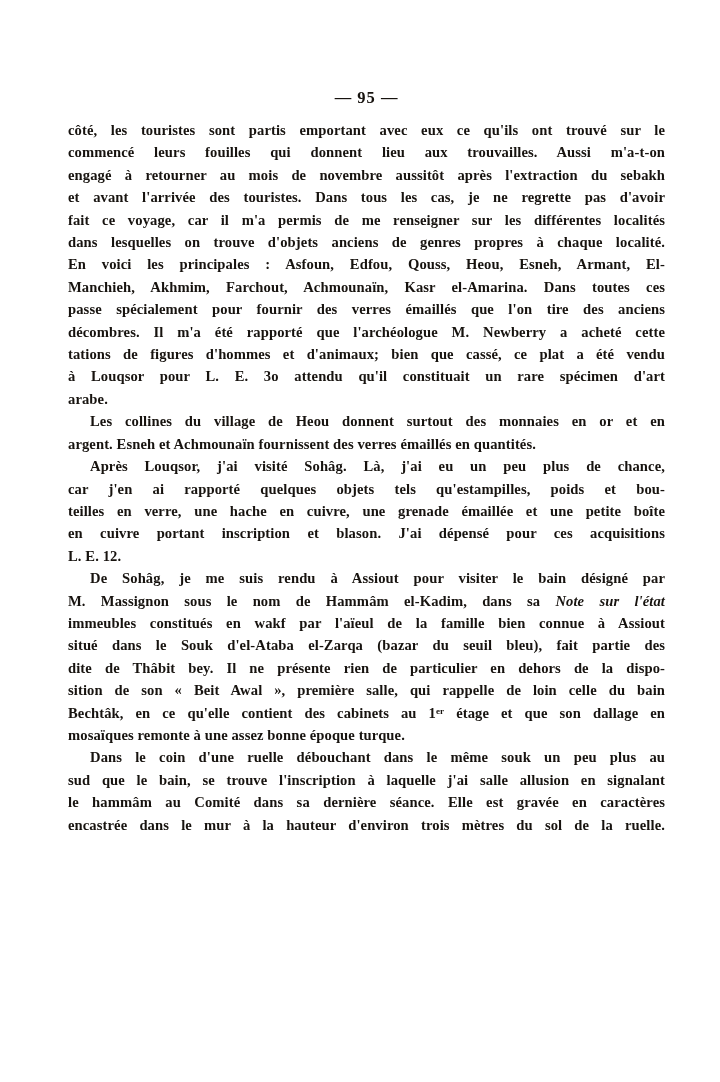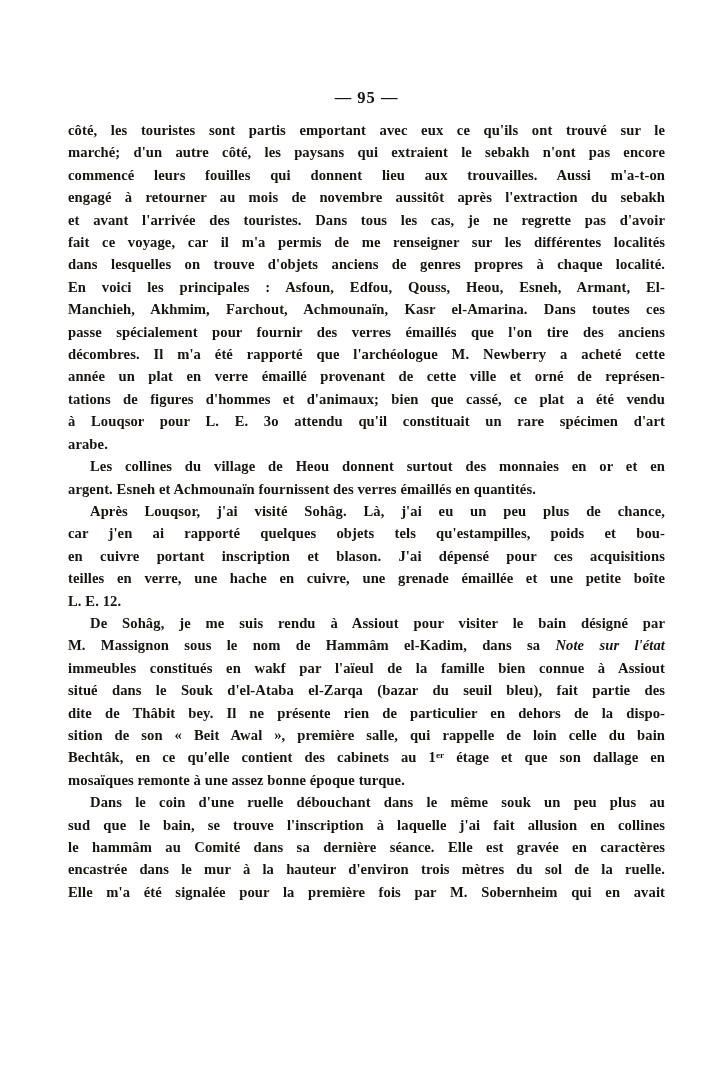--- a/index.html
+++ b/index.html
@@ -59,48 +59,45 @@
     vertical-align: 4px;
   }
 </style>
 </head>
 <body>
 
 <div id="page">
   <div id="page-number">— 95 —</div>
   <div id="text-block">
       <div class="line"><span>côté, les touristes sont partis emportant avec eux ce qu'ils ont trouvé sur le</span></div>
-      <div class="line"><span>marché; d'un autre côté, les paysans qui extraient le sebakh n'ont pas encore</span></div>
       <div class="line"><span>commencé leurs fouilles qui donnent lieu aux trouvailles. Aussi m'a-t-on</span></div>
       <div class="line"><span>engagé à retourner au mois de novembre aussitôt après l'extraction du sebakh</span></div>
       <div class="line"><span>et avant l'arrivée des touristes. Dans tous les cas, je ne regrette pas d'avoir</span></div>
       <div class="line"><span>fait ce voyage, car il m'a permis de me renseigner sur les différentes localités</span></div>
       <div class="line"><span>dans lesquelles on trouve d'objets anciens de genres propres à chaque localité.</span></div>
       <div class="line"><span>En voici les principales : Asfoun, Edfou, Qouss, Heou, Esneh, Armant, El-</span></div>
       <div class="line"><span>Manchieh, Akhmim, Farchout, Achmounaïn, Kasr el-Amarina. Dans toutes ces</span></div>
       <div class="line"><span>passe spécialement pour fournir des verres émaillés que l'on tire des anciens</span></div>
       <div class="line"><span>décombres. Il m'a été rapporté que l'archéologue M. Newberry a acheté cette</span></div>
-      <div class="line"><span>année un plat en verre émaillé provenant de cette ville et orné de représen-</span></div>
       <div class="line"><span>tations de figures d'hommes et d'animaux; bien que cassé, ce plat a été vendu</span></div>
       <div class="line"><span>à Louqsor pour L. E. 3o attendu qu'il constituait un rare spécimen d'art</span></div>
       <div class="line par-end"><span>arabe.</span></div>
       <div class="line indent"><span>Les collines du village de Heou donnent surtout des monnaies en or et en</span></div>
       <div class="line par-end"><span>argent. Esneh et Achmounaïn fournissent des verres émaillés en quantités.</span></div>
       <div class="line indent"><span>Après Louqsor, j'ai visité Sohâg. Là, j'ai eu un peu plus de chance,</span></div>
       <div class="line"><span>car j'en ai rapporté quelques objets tels qu'estampilles, poids et bou-</span></div>
+      <div class="line"><span>teilles en verre, une hache en cuivre, une grenade émaillée et une petite boîte</span></div>
       <div class="line"><span>en cuivre portant inscription et blason. J'ai dépensé pour ces acquisitions</span></div>
-      <div class="line"><span>teilles en verre, une hache en cuivre, une grenade émaillée et une petite boîte</span></div>
       <div class="line par-end"><span>L. E. 12.</span></div>
       <div class="line indent"><span>De Sohâg, je me suis rendu à Assiout pour visiter le bain désigné par</span></div>
       <div class="line"><span>M. Massignon sous le nom de Hammâm el-Kadim, dans sa </span><span class="it">Note sur l'état</span></div>
       <div class="line"><span>immeubles constitués en wakf par l'aïeul de la famille bien connue à Assiout</span></div>
       <div class="line"><span>situé dans le Souk d'el-Ataba el-Zarqa (bazar du seuil bleu), fait partie des</span></div>
       <div class="line"><span>dite de Thâbit bey. Il ne présente rien de particulier en dehors de la dispo-</span></div>
       <div class="line"><span>sition de son « Beit Awal », première salle, qui rappelle de loin celle du bain</span></div>
       <div class="line"><span>Bechtâk, en ce qu'elle contient des cabinets au 1</span><sup>er</sup><span> étage et que son dallage en</span></div>
       <div class="line par-end"><span>mosaïques remonte à une assez bonne époque turque.</span></div>
       <div class="line indent"><span>Dans le coin d'une ruelle débouchant dans le même souk un peu plus au</span></div>
-      <div class="line"><span>sud que le bain, se trouve l'inscription à laquelle j'ai fait allusion en collines</span></div>
+      <div class="line"><span>sud que le bain, se trouve l'inscription à laquelle j'ai salle allusion en signalant</span></div>
       <div class="line"><span>le hammâm au Comité dans sa dernière séance. Elle est gravée en caractères</span></div>
       <div class="line"><span>encastrée dans le mur à la hauteur d'environ trois mètres du sol de la ruelle.</span></div>
-      <div class="line"><span>Elle m'a été signalée pour la première fois par M. Sobernheim qui en avait</span></div>
     </div>
 </div>
 
 </body></html>

